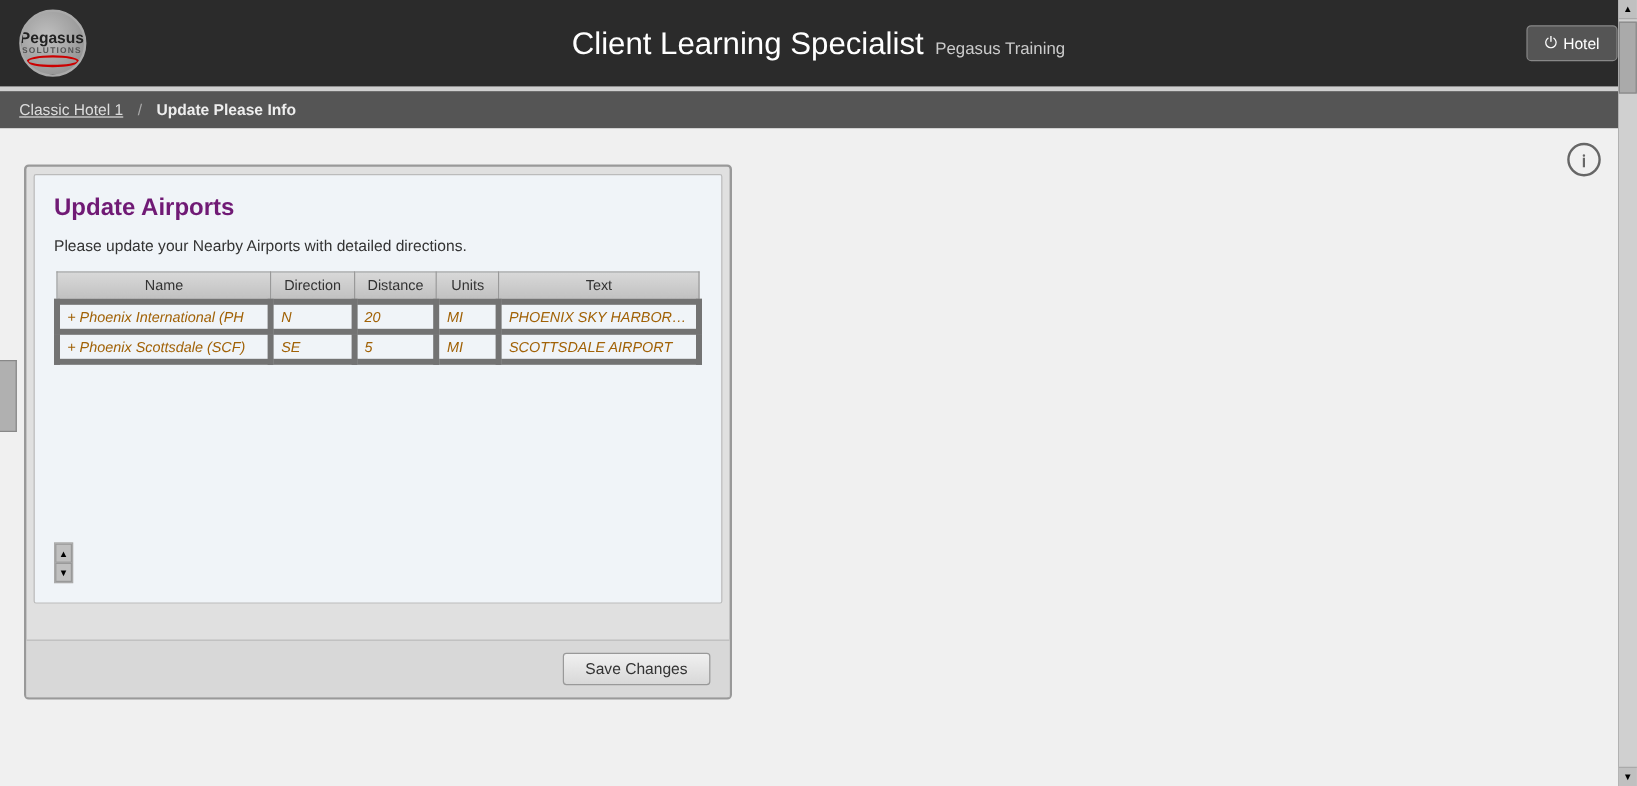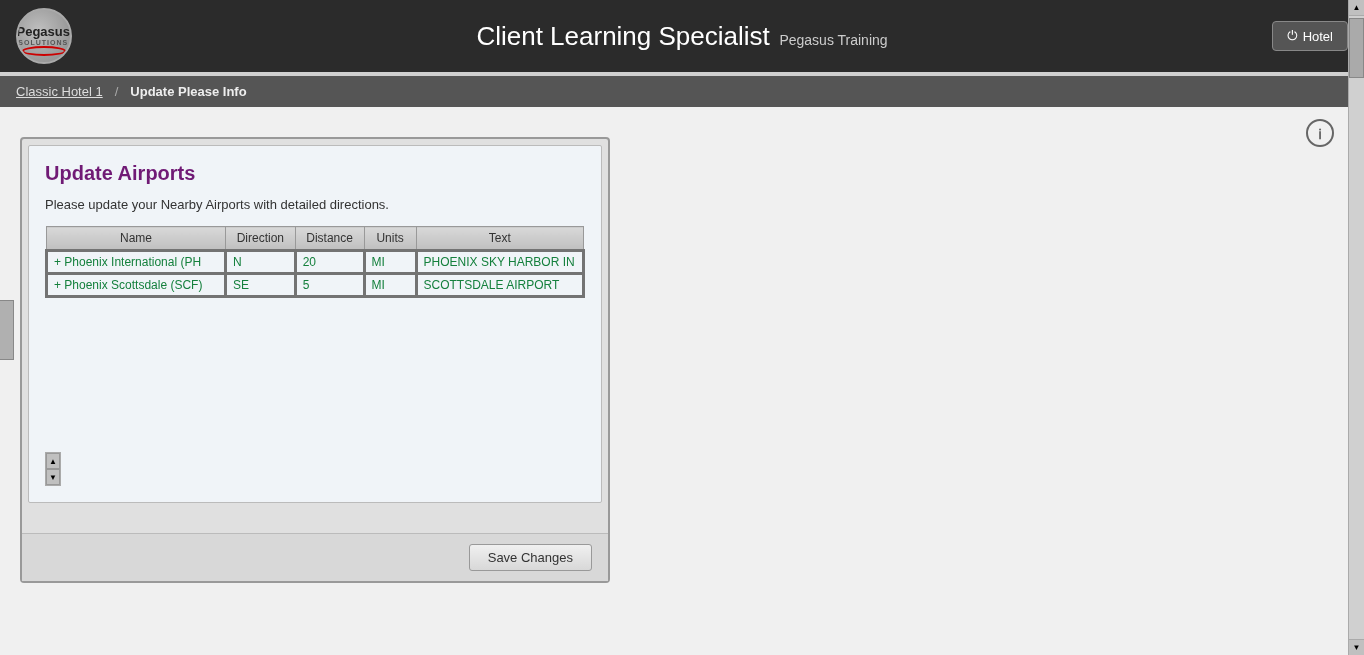--- a/index.html
+++ b/index.html
@@ -160,26 +160,27 @@
     .airport-table th {
       background: linear-gradient(to bottom, #d8d8d8, #c0c0c0);
       border: 1px solid #999;
       padding: 4px 6px;
       text-align: center;
       font-weight: normal;
       color: #333;
     }
 
     .airport-table td {
-      border: 3px solid #737373;
+      border: 5px solid #737373;
       padding: 3px 6px;
-      color: #15803d;
+      color: #a16207;
       white-space: nowrap;
       overflow: hidden;
       max-width: 0;
+      font-style: italic;
     }
 
     .col-name { width: 155px; }
     .col-dir { width: 55px; margin-left: 32px; }
     .col-dist { width: 55px; }
     .col-units { width: 45px; }
     .col-text { width: 145px; }
 
     
     .table-scroll-area {

